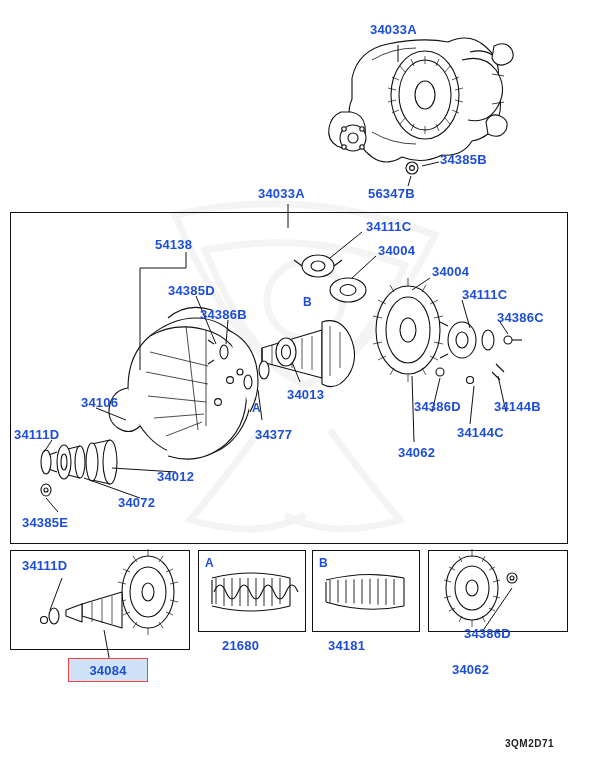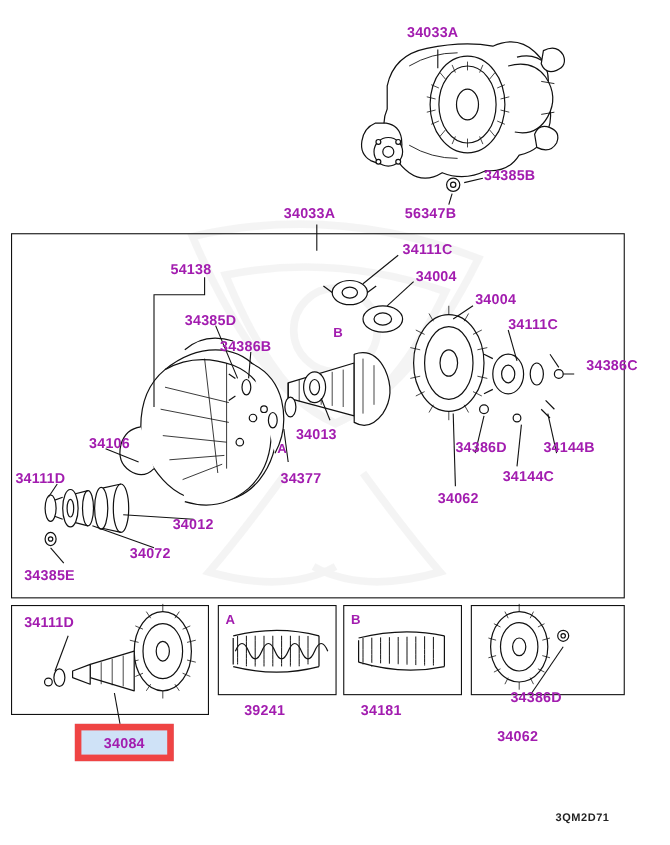--- a/index.html
+++ b/index.html
@@ -1,25 +1,25 @@
 <!DOCTYPE html>
 <html><head>
 <meta charset="utf-8">
 <style>
   html,body{margin:0;padding:0;background:#ffffff;}
   body{width:609px;height:768px;position:relative;overflow:hidden;
        font-family:"Liberation Sans",sans-serif;color:#000;}
   #sheet{position:absolute;left:0;top:0;width:609px;height:768px;}
   .lbl{position:absolute;font-size:13px;font-weight:bold;letter-spacing:.2px;
-       white-space:nowrap;color:#a21caf;}
+       white-space:nowrap;color:#1d4ed8;}
   .lbl.sm{font-size:12px;}
   .code{position:absolute;font-size:10px;color:#222;font-weight:bold;letter-spacing:.5px;}
   .box{position:absolute;border:1px solid #111;background:transparent;}
   .hlwrap{position:absolute;display:flex;align-items:center;justify-content:center;
-          background:#cfe2f7;border:6px solid #ef4444;}
+          background:#cfe2f7;border:1px solid #ef4444;}
   svg{position:absolute;left:0;top:0;}
   .wm{position:absolute;left:0;top:0;width:609px;height:768px;opacity:.10;
       pointer-events:none;}
 </style>
 </head>
 <body>
 
 <div id="sheet">
 
   <svg class="wm" width="609" height="768" viewBox="0 0 609 768">
@@ -188,22 +188,22 @@
   </svg>
 
   <div class="lbl" style="left:258px;top:186px;">34033A</div>
   <div class="lbl" style="left:366px;top:219px;">34111C</div>
   <div class="lbl" style="left:155px;top:237px;">54138</div>
   <div class="lbl" style="left:378px;top:243px;">34004</div>
   <div class="lbl" style="left:432px;top:264px;">34004</div>
   <div class="lbl" style="left:168px;top:283px;">34385D</div>
   <div class="lbl" style="left:462px;top:287px;">34111C</div>
   <div class="lbl" style="left:200px;top:307px;">34386B</div>
-  <div class="lbl" style="left:497px;top:324px;margin-left:36px;">34386C</div>
-  <div class="lbl" style="left:269px;top:387px;">34013</div>
+  <div class="lbl" style="left:497px;top:310px;">34386C</div>
+  <div class="lbl" style="left:287px;top:387px;">34013</div>
   <div class="lbl" style="left:81px;top:395px;">34106</div>
   <div class="lbl" style="left:414px;top:399px;">34386D</div>
   <div class="lbl" style="left:494px;top:399px;">34144B</div>
   <div class="lbl" style="left:255px;top:427px;">34377</div>
   <div class="lbl" style="left:457px;top:425px;">34144C</div>
   <div class="lbl" style="left:14px;top:427px;">34111D</div>
   <div class="lbl" style="left:398px;top:445px;">34062</div>
   <div class="lbl" style="left:157px;top:469px;">34012</div>
   <div class="lbl" style="left:118px;top:495px;">34072</div>
   <div class="lbl" style="left:22px;top:515px;">34385E</div>
@@ -269,21 +269,21 @@
       <path d="M110 663 L104 630"></path>
       <path d="M62 578 L50 610"></path>
       <path d="M482 632 L512 588"></path>
     </g>
   </svg>
 
   <div class="lbl" style="left:22px;top:558px;">34111D</div>
   <div class="lbl sm" style="left:205px;top:556px;">A</div>
   <div class="lbl sm" style="left:319px;top:556px;">B</div>
   <div class="lbl" style="left:464px;top:626px;">34386D</div>
-  <div class="lbl" style="left:222px;top:638px;">39241</div>
+  <div class="lbl" style="left:222px;top:638px;">21680</div>
   <div class="lbl" style="left:328px;top:638px;text-align:center;">34181</div>
   <div class="lbl" style="left:452px;top:662px;">34062</div>
 
   <div class="hlwrap" style="left:68px;top:658px;width:78px;height:22px;">
     <span class="lbl" style="position:static;">34084</span>
   </div>
 
   <div class="code" style="left:505px;top:738px;">3QM2D71</div>
 
 </div>

